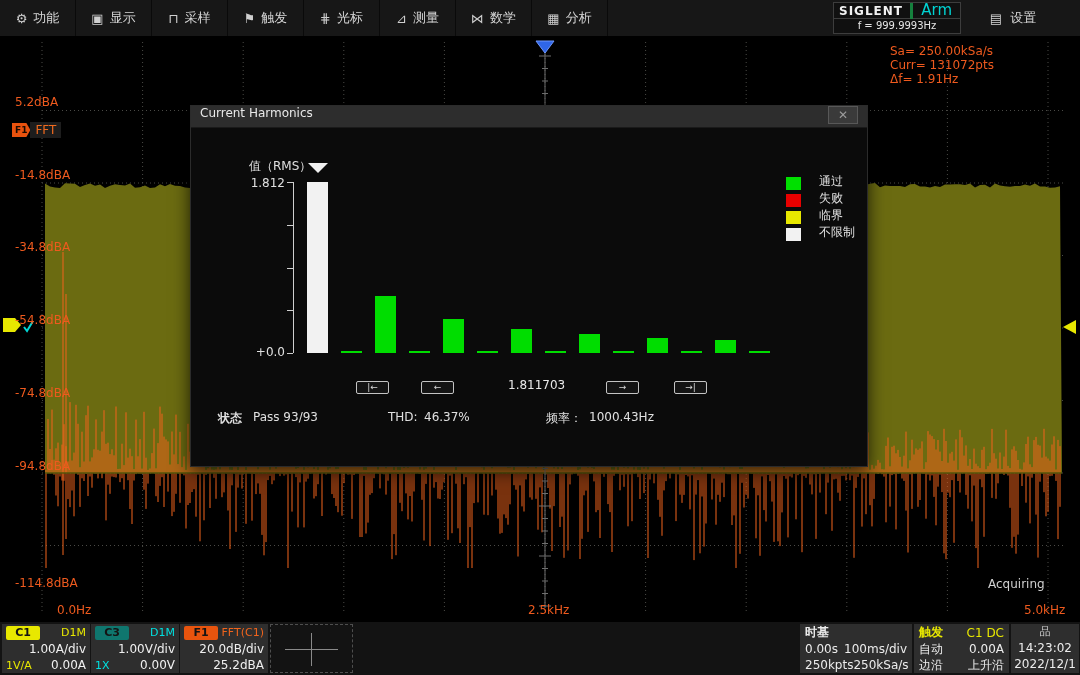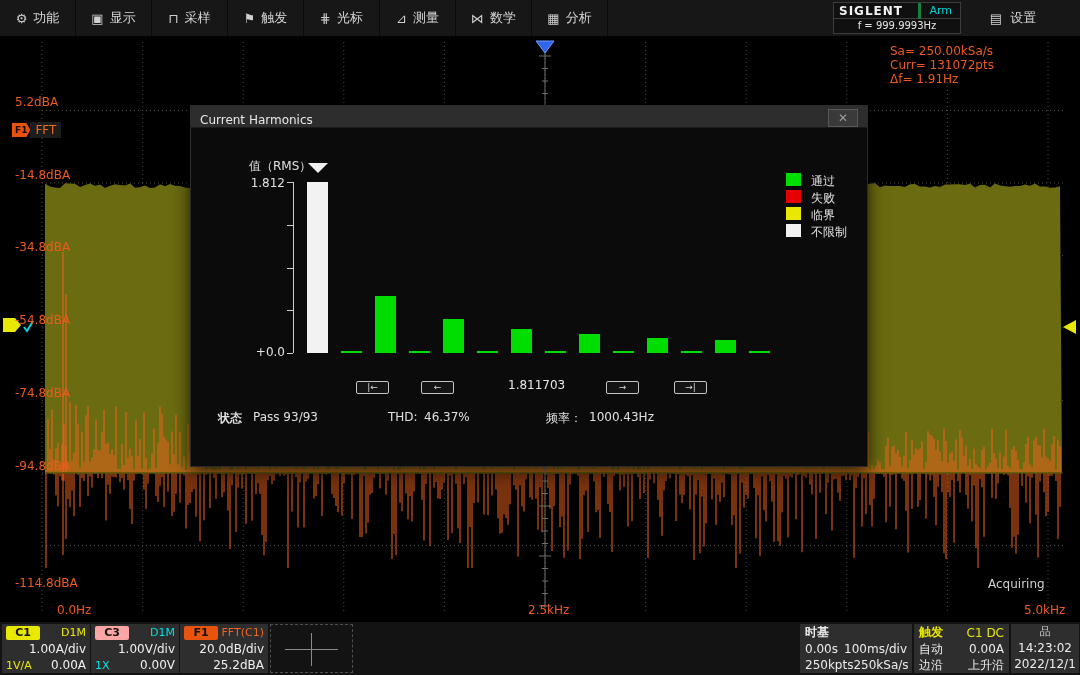--- a/index.html
+++ b/index.html
@@ -8,57 +8,57 @@
   .screen { position:relative; width:1080px; height:675px; background:#000; overflow:hidden; }
 
   
   .menubar { position:absolute; left:0; top:0; width:1080px; height:36px; background:#171717; display:flex; }
   .menu-item { width:76px; height:36px; display:flex; align-items:center; justify-content:center; gap:6px;
                color:#d6d6d6; font-size:13px; border-right:1px solid #0a0a0a; cursor:default; }
   .menu-item .mi-icon { font-size:13px; color:#cfcfcf; }
   .brandbox { position:absolute; left:833px; top:2px; width:128px; height:32px; border:1px solid #3d3d3d; background:#101010; }
   .brand-row1 { display:flex; height:16px; align-items:center; border-bottom:1px solid #3d3d3d; }
   .brand-logo { color:#f2f2f2; font-weight:bold; font-size:12px; letter-spacing:1px; padding-left:5px; }
-  .brand-arm { margin-left:auto; color:#00d2d2; font-size:11px; padding:0 8px; border-left:3px solid #15803d; height:16px; line-height:15px; }
+  .brand-arm { margin-left:auto; color:#00d2d2; font-size:15px; padding:0 8px; border-left:3px solid #15803d; height:16px; line-height:15px; }
   .brand-row2 { height:14px; color:#e6e6e6; font-size:10px; text-align:center; line-height:14px; }
   .settings-item { position:absolute; left:968px; top:0; width:90px; height:36px; display:flex; align-items:center; justify-content:center; gap:8px; color:#d6d6d6; font-size:13px; }
 
   
   .plot { position:absolute; left:0; top:36px; width:1080px; height:586px; background:#000; }
   #spectrum { position:absolute; left:0; top:0; }
   .db-label { position:absolute; left:15px; height:13px; line-height:13px; font-size:12px; color:#ee5a1e; z-index:3; white-space:nowrap; }
   .acq-block { position:absolute; left:890px; top:8px; z-index:3; color:#ee5a1e; font-size:12px; line-height:14px; white-space:nowrap; }
   .freq-label { position:absolute; bottom:5px; font-size:12px; color:#ee5a1e; z-index:3; }
   .acquiring { position:absolute; left:988px; top:541px; font-size:12px; color:#cfcfcf; z-index:3; }
   .fft-tag { position:absolute; left:12px; top:86px; z-index:3; display:flex; align-items:center; height:16px; }
   .fft-badge { background:#e8520e; color:#1a0a00; font-size:9px; font-weight:bold; padding:0 3px; height:14px; line-height:14px;
                clip-path:polygon(0 0,78% 0,100% 50%,78% 100%,0 100%); }
   .fft-text { background:#1d1d1d; color:#f06a1e; font-size:12px; padding:0 5px; height:16px; line-height:16px; }
 
   
   .dialog { position:absolute; left:190px; top:69px; width:678px; height:362px; background:#0b0b0b;
             border:1px solid #2b2b2b; box-shadow:0 4px 16px rgba(0,0,0,.75); z-index:10; }
-  .dlg-titlebar { height:22px; background:#2d2d2d; border-bottom:1px solid #1a1a1a; display:flex; align-items:flex-end; padding:0 9px; }
+  .dlg-titlebar { height:22px; background:#2d2d2d; border-bottom:1px solid #1a1a1a; display:flex; align-items:flex-start; padding:0 9px; }
   .dlg-title { color:#e8e8e8; font-size:12px; }
   .dlg-close { margin-left:auto; width:30px; height:18px; border:1px solid #585858; background:#3a3a3a; color:#9c9c9c;
                font-size:12px; line-height:16px; text-align:center; cursor:default; }
   .dlg-standard { position:absolute; left:0; top:36px; width:100%; text-align:center; color:#e0e0e0; font-size:12px; }
   .dlg-ylabel { position:absolute; left:58px; top:52px; color:#e0e0e0; font-size:12px; }
   .dlg-ymax { position:absolute; right:582px; top:70px; color:#e0e0e0; font-size:12px; }
   .dlg-ymin { position:absolute; right:582px; top:239px; color:#e0e0e0; font-size:12px; }
   .y-axis { position:absolute; left:102px; top:76px; height:171px; width:8px; border-left:1px solid #cfcfcf; }
   .y-tick { position:absolute; left:-7px; width:6px; height:1px; background:#cfcfcf; }
   .bars { position:absolute; left:116px; top:76px; height:171px; display:flex; align-items:flex-end; }
   .bar { width:21px; margin-right:13px; }
   .bar.no_limit { background:#f2f2f2; }
   .bar.pass { background:#00dd00; }
   .sel-marker { position:absolute; left:117px; top:57px; width:0; height:0;
                 border-left:10px solid transparent; border-right:10px solid transparent; border-top:10px solid #f0f0f0; }
   .legend { position:absolute; left:595px; top:67px; }
-  .legend-row { display:flex; align-items:flex-start; height:17px; }
+  .legend-row { display:flex; align-items:flex-end; height:17px;gap:8px; }
   .legend-swatch { width:15px; height:13px; margin-right:10px; }
   .legend-label { color:#e0e0e0; font-size:12px; }
   .nav-btn { position:absolute; top:275px; width:33px; height:13px; border:1px solid #c4c4c4; border-radius:2px;
              background:#141414; color:#d8d8d8; font-size:9px; line-height:11px; text-align:center; cursor:default; }
   .sel-value { position:absolute; left:317px; top:272px; color:#e8e8e8; font-size:12px;text-align:center; }
   .stat { position:absolute; top:304px; color:#e0e0e0; font-size:12px; white-space:nowrap; }
   .stat.bold { font-weight:bold; }
 
   
   .bottombar { position:absolute; left:0; top:622px; width:1080px; height:53px; background:#131313; }
@@ -310,21 +310,21 @@
         <div class="ch-row">
           <span class="ch-scale">1.00A/div</span>
         </div>
         <div class="ch-row">
           <span class="ch-probe" style="color:#e8e800">1V/A</span>
           <span class="ch-offset">0.00A</span>
         </div>
       </div>
     <div class="chbox" style="left:91px" id="ch1">
         <div class="ch-row hdr">
-          <span class="ch-badge" style="background:#fca5a5">C3</span>
+          <span class="ch-badge" style="background:#0f766e">C3</span>
           <span class="ch-coup" style="color:#00e0e0">D1M</span>
         </div>
         <div class="ch-row">
           <span class="ch-scale">1.00V/div</span>
         </div>
         <div class="ch-row">
           <span class="ch-probe" style="color:#00e0e0">1X</span>
           <span class="ch-offset">0.00V</span>
         </div>
       </div>

